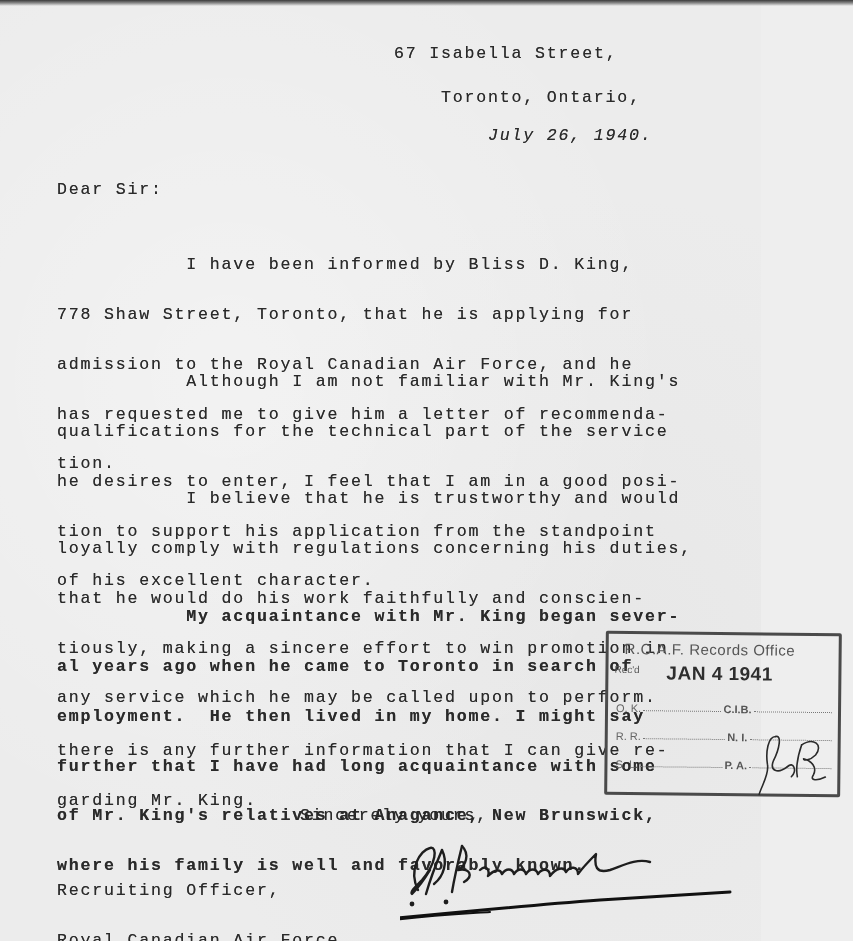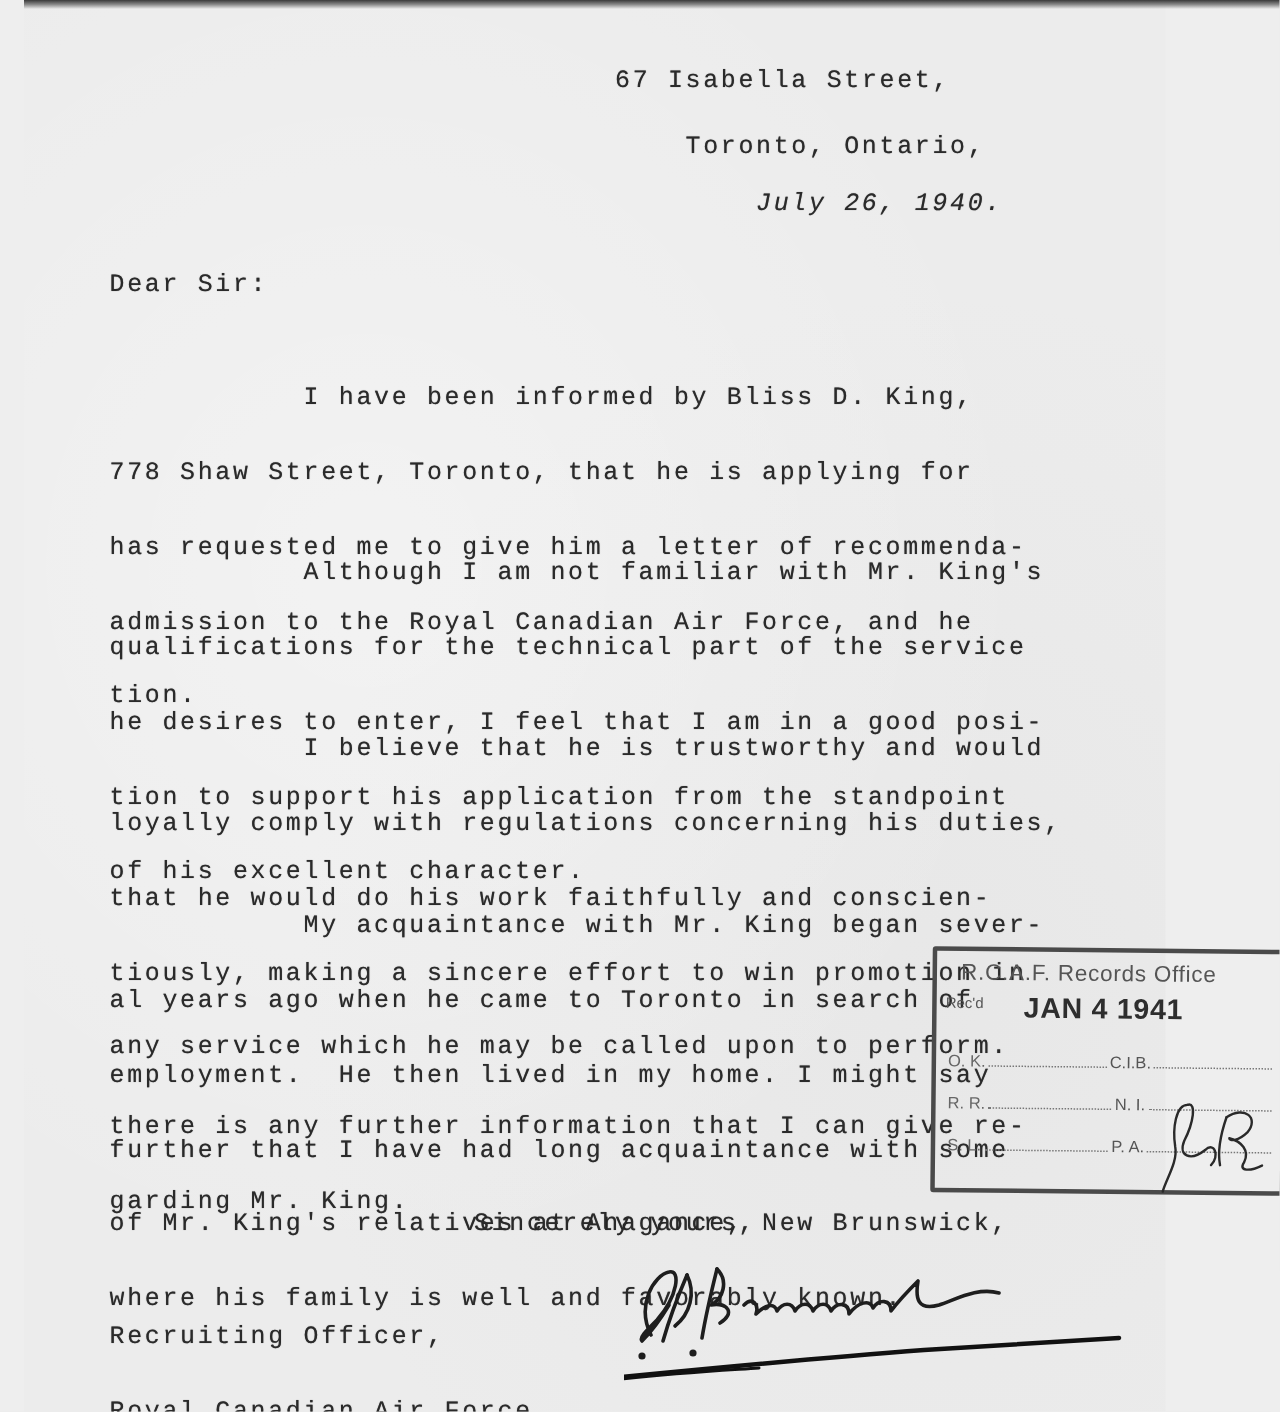--- a/index.html
+++ b/index.html
@@ -1,21 +1,21 @@
 <!DOCTYPE html>
 <html><head>
 <meta charset="utf-8">
 <style>
   html, body { margin: 0; padding: 0; }
   body {
     width: 853px; height: 941px; overflow: hidden; position: relative;
     background: #eeeeee;
   }
   .page {
-    position: absolute; left: 16px; top: 0; width: 761px; height: 941px;
+    position: absolute; left: 0; top: 0; width: 761px; height: 941px;
     background:
       radial-gradient(ellipse at 30% 40%, rgba(255,255,255,0.35), rgba(255,255,255,0) 60%),
       radial-gradient(ellipse at 80% 70%, rgba(200,200,200,0.12), rgba(200,200,200,0) 50%),
       #ececec;
   }
   .topshade {
     position: absolute; left: 0; top: 0; width: 853px; height: 6px;
     background: linear-gradient(#3a3a3a, #8a8a8a 50%, rgba(236,236,236,0));
   }
   .tw {
@@ -51,21 +51,21 @@
     color: #2e2e2e; letter-spacing: 0.5px; white-space: nowrap;
   }
   .stamp .row {
     position: absolute; left: 8px; width: 218px; font-size: 11px; color: #666;
     display: flex; white-space: nowrap;
   }
   .stamp .row .lbl { display: inline-block; }
   .stamp .row .dots {
     flex: 1; border-bottom: 1.5px dotted #777; margin: 0 2px 3px 2px;
   }
-  .stamp .row .lbl2 { display: inline-block; font-weight: normal; color: #555; }
+  .stamp .row .lbl2 { display: inline-block; font-weight: bold; color: #555; }
   .stamp .initials {
     position: absolute; left: 150px; top: 95px;
   }
 
   .sig { position: absolute; left: 400px; top: 840px; }
 </style>
 </head>
 <body>
 
 <div class="page">
@@ -73,42 +73,42 @@
 
   <div class="tw" style="left:394px; top:46px;">67 Isabella Street,</div>
   <div class="tw" style="left:441px; top:90px;">Toronto, Ontario,</div>
   <div class="tw" style="left:488px; top:128px;font-style:italic;">July 26, 1940.</div>
 
   <div class="tw" style="left:57px; top:182px;">Dear Sir:</div>
 
   <div class="tw para" style="left:57px; top:224px;">
     <span class="line">           I have been informed by Bliss D. King,</span>
     <span class="line">778 Shaw Street, Toronto, that he is applying for</span>
+    <span class="line">admission to the Royal Canadian Air Force, and he</span>
     <span class="line">has requested me to give him a letter of recommenda-</span>
-    <span class="line">admission to the Royal Canadian Air Force, and he</span>
     <span class="line">tion.</span>
   </div>
 
   <div class="tw para" style="left:57px; top:341px;font-family:Liberation Mono, monospace;">
     <span class="line">           Although I am not familiar with Mr. King's</span>
     <span class="line">qualifications for the technical part of the service</span>
     <span class="line">he desires to enter, I feel that I am in a good posi-</span>
     <span class="line">tion to support his application from the standpoint</span>
     <span class="line">of his excellent character.</span>
   </div>
 
   <div class="tw para" style="left:57px; top:458px;">
     <span class="line">           I believe that he is trustworthy and would</span>
     <span class="line">loyally comply with regulations concerning his duties,</span>
     <span class="line">that he would do his work faithfully and conscien-</span>
     <span class="line">tiously, making a sincere effort to win promotion in</span>
     <span class="line">any service which he may be called upon to perform.</span>
   </div>
 
-  <div class="tw para" style="left:57px; top:576px;">
+  <div class="tw para" style="left:57px; top:576px;font-weight:bold;">
     <span class="line">           My acquaintance with Mr. King began sever-</span>
     <span class="line">al years ago when he came to Toronto in search of</span>
     <span class="line">employment.  He then lived in my home. I might say</span>
     <span class="line">further that I have had long acquaintance with some</span>
     <span class="line">of Mr. King's relatives at Anagance, New Brunswick,</span>
     <span class="line">where his family is well and favorably known.</span>
   </div>
 
   <div class="tw para" style="left:57px; top:710px;">
     <span class="line">there is any further information that I can give re-</span>

